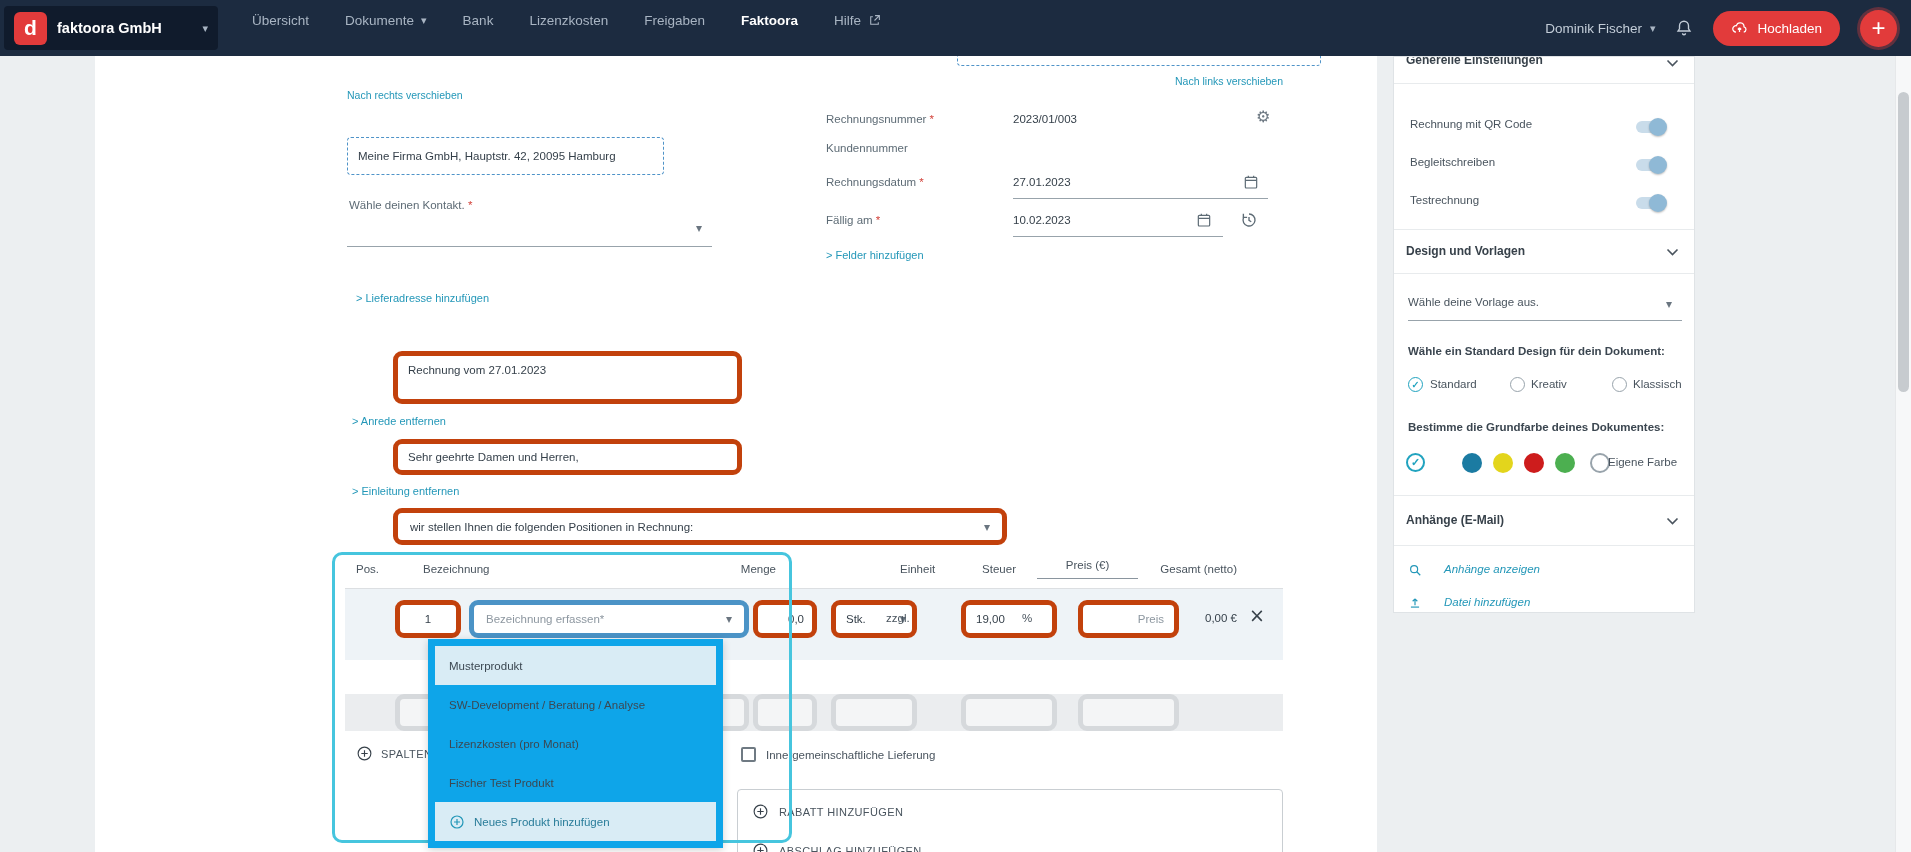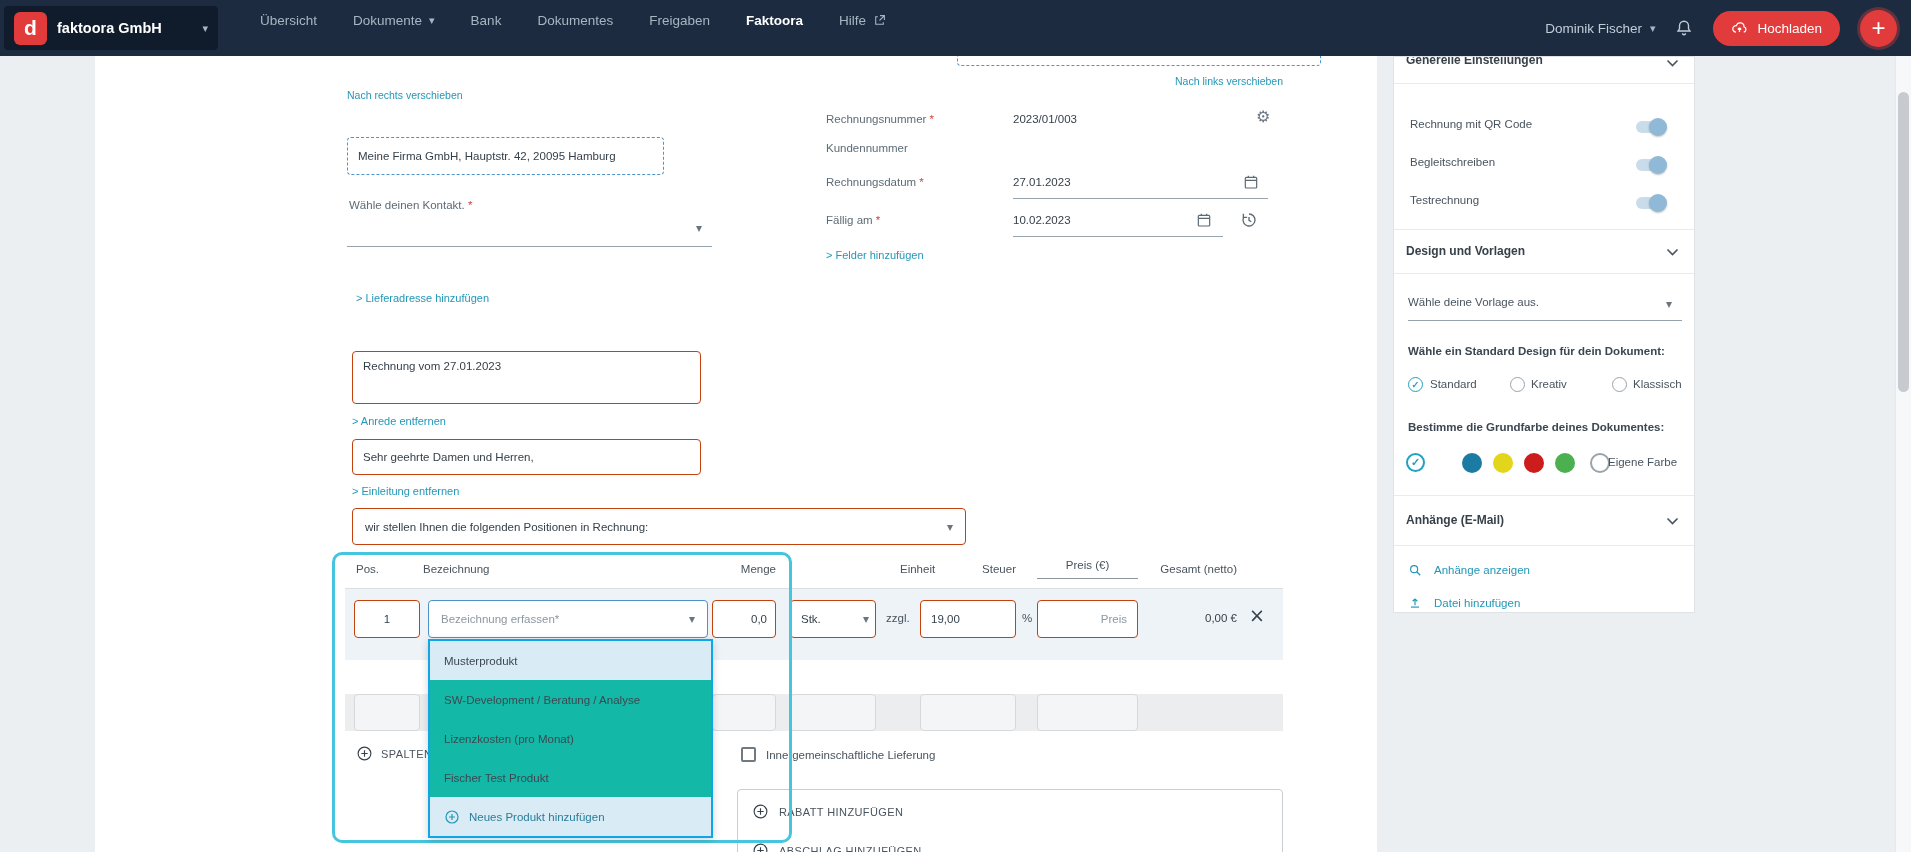--- a/index.html
+++ b/index.html
@@ -6,70 +6,70 @@
   .page{position:relative;width:1911px;height:852px;overflow:hidden;
         font-family:"Liberation Sans",sans-serif;background:#eceff1;}
   .abs{position:absolute;}
   
   .navbar{position:absolute;left:0;top:0;width:1911px;height:56px;background:#1c2b40;z-index:20;}
   .brand{position:absolute;left:4px;top:6px;width:214px;height:44px;background:#101b2c;border-radius:4px;
          display:flex;align-items:center;padding:0 10px;box-sizing:border-box;cursor:pointer;}
   .logo{width:33px;height:33px;background:#e23b3b;border-radius:6px;color:#fff;font-weight:700;font-size:21px;
         display:flex;align-items:center;justify-content:center;}
   .brand-name{margin-left:10px;color:#fff;font-size:14.5px;font-weight:700;white-space:nowrap;}
-  .nav{position:absolute;left:260px;top:0;height:40px;display:flex;align-items:center;gap:36px;}
+  .nav{position:absolute;left:252px;top:0;height:40px;display:flex;align-items:center;gap:36px;}
   .ni{font-size:13.5px;color:#a9b5c3;cursor:pointer;display:flex;align-items:center;gap:7px;white-space:nowrap;}
   .ni.active{color:#fff;font-weight:700;}
   .nav-right{position:absolute;right:14px;top:0;height:56px;display:flex;align-items:center;gap:20px;}
   .user{font-size:13.5px;color:#c3cdd8;display:flex;align-items:center;gap:8px;cursor:pointer;white-space:nowrap;}
   .upload-btn{display:flex;align-items:center;gap:9px;background:#e23b3b;color:#fff;border-radius:18px;height:35px;
               padding:0 18px;font-size:13.5px;cursor:pointer;white-space:nowrap;}
   .plus-btn{width:37px;height:37px;border-radius:50%;background:#e23b3b;color:#fff;font-size:24px;line-height:1;
             display:flex;align-items:center;justify-content:center;cursor:pointer;box-shadow:0 0 0 3px rgba(226,59,59,.35);}
   .uni{font-family:"DejaVu Sans",sans-serif;}
   .caret{font-family:"DejaVu Sans",sans-serif;color:#6a7580;font-size:11px;line-height:1;}
   .caret.lt{color:#a9b5c3;}
   
   .main-card{position:absolute;left:95px;top:56px;width:1282px;height:796px;background:#fff;}
   .link{position:absolute;color:#2397b8;font-size:11px;white-space:nowrap;cursor:pointer;}
   .link.sm{font-size:10.5px;}
   .lbl{position:absolute;font-size:11.5px;color:#5d6b75;white-space:nowrap;}
   .val{position:absolute;font-size:11.5px;color:#343f49;white-space:nowrap;}
   .req{color:#d3423a;}
   .uline{position:absolute;height:0;border-top:1px solid #98a3ab;}
-  .ibox{position:absolute;background:#fff;border:1px solid #c2410c;border-radius:4px;display:flex;align-items:center;
-        font-size:11.5px;color:#343f49;box-sizing:border-box;}
+  .ibox{position:absolute;background:#fff;border:5px solid #c2410c;border-radius:9px;display:flex;align-items:center;
+        font-size:11.5px;color:#343f49;box-sizing:border-box;margin-left:41px;}
   .ibox.dis{background:#f4f5f6;border-color:#d6d9dc;}
   .ph{color:#8d97a0;}
   .dashedbox{position:absolute;border:1px dashed #4f93c8;border-radius:4px;box-sizing:border-box;background:#fff;}
   .icn{color:#6f7a84;}
   
   .th{position:absolute;font-size:11.5px;color:#49545e;white-space:nowrap;}
   .band{position:absolute;}
   .hl-box{position:absolute;border:3px solid #46c5de;border-radius:10px;box-sizing:border-box;pointer-events:none;z-index:7;}
-  .dropdown{position:absolute;background:#14b8a6;border:2px solid #0ea5e9;box-shadow:0 2px 8px rgba(0,0,0,.18);z-index:8;}
+  .dropdown{position:absolute;background:#0ea5e9;border:7px solid #0ea5e9;box-shadow:0 2px 8px rgba(0,0,0,.18);z-index:8;}
   .dd-item{height:39px;display:flex;align-items:center;padding-left:14px;font-size:11.5px;color:#3c4852;cursor:pointer;gap:9px;}
   .dd-item.hl{background:#d9ecf5;}
   .smallcaps{font-size:11px;color:#49545e;letter-spacing:.4px;white-space:nowrap;}
   .checkbox{position:absolute;width:15px;height:15px;border:2px solid #6f7a83;border-radius:2px;box-sizing:border-box;cursor:pointer;background:#fff;}
   
   .panel{position:absolute;left:1393px;top:56px;width:302px;height:557px;background:#fff;border:1px solid #dfe3e6;
          box-sizing:border-box;overflow:hidden;}
   .panel .divider{position:absolute;left:0;width:300px;border-top:1px solid #e8ebed;}
   .sec-title{position:absolute;font-size:12px;font-weight:700;color:#37414a;white-space:nowrap;text-align:center;}
   .p-lbl{position:absolute;font-size:11.5px;color:#49545e;white-space:nowrap;}
   .p-q{position:absolute;font-size:11.5px;font-weight:700;color:#3b4650;white-space:nowrap;}
   .tgl{position:absolute;width:30px;height:12px;border-radius:6px;background:#c9dcea;cursor:pointer;}
   .tgl .knob{position:absolute;right:-1px;top:-3px;width:18px;height:18px;border-radius:50%;background:#8fb9d6;box-shadow:0 1px 2px rgba(0,0,0,.25);}
   .radio{position:absolute;width:15px;height:15px;border:1.5px solid #98a3ab;border-radius:50%;box-sizing:border-box;cursor:pointer;background:#fff;}
   .radio.on{border-color:#21a3bf;color:#21a3bf;display:flex;align-items:center;justify-content:center;font-size:9.5px;font-weight:700;}
   .swatch{position:absolute;width:20px;height:20px;border-radius:50%;cursor:pointer;}
   .ckc{position:absolute;width:19px;height:19px;border:2px solid #21a3bf;border-radius:50%;box-sizing:border-box;color:#21a3bf;
        display:flex;align-items:center;justify-content:center;font-size:11px;font-weight:700;cursor:pointer;background:#fff;}
-  .p-link{position:absolute;display:flex;align-items:center;gap:12px;color:#2397b8;font-size:11.5px;cursor:pointer;white-space:nowrap;}
+  .p-link{position:absolute;display:flex;gap:22px;color:#2397b8;font-size:11.5px;cursor:pointer;white-space:nowrap;font-style:italic;}
   
   .sb-track{position:absolute;right:0;top:0;width:15px;height:852px;background:#f7f8f9;border-left:1px solid #e6e8ea;}
   .sb-thumb{position:absolute;right:2px;top:92px;width:11px;height:300px;background:#c7cbcf;border-radius:6px;cursor:pointer;}
 </style>
 </head>
 <body>
 
 <div class="page">
 
   <div class="dashedbox" style="left:957px;top:18px;width:364px;height:48px;z-index:1;"></div>
@@ -82,21 +82,21 @@
       <div class="brand-name">faktoora GmbH</div>
       <span class="caret lt" style="margin-left:auto;">▾</span>
     </div>
     <div class="nav">
       <span class="ni">Übersicht</span>
       <span class="ni">
         <span>Dokumente</span>
         <span class="caret lt">▾</span>
       </span>
       <span class="ni">Bank</span>
-      <span class="ni">Dokumentes</span>
+      <span class="ni">Lizenzkosten</span>
       <span class="ni">Freigaben</span>
       <span class="ni active">Faktoora</span>
       <span class="ni">
         <span>Hilfe</span>
         <svg width="13" height="13" viewBox="0 0 24 24">
           <path d="M9 5H5v14h14v-4" fill="none" stroke="#a9b5c3" stroke-width="2"></path>
           <path d="M13 3h8v8M21 3l-9 9" fill="none" stroke="#a9b5c3" stroke-width="2"></path>
         </svg>
       </span>
     </div>

